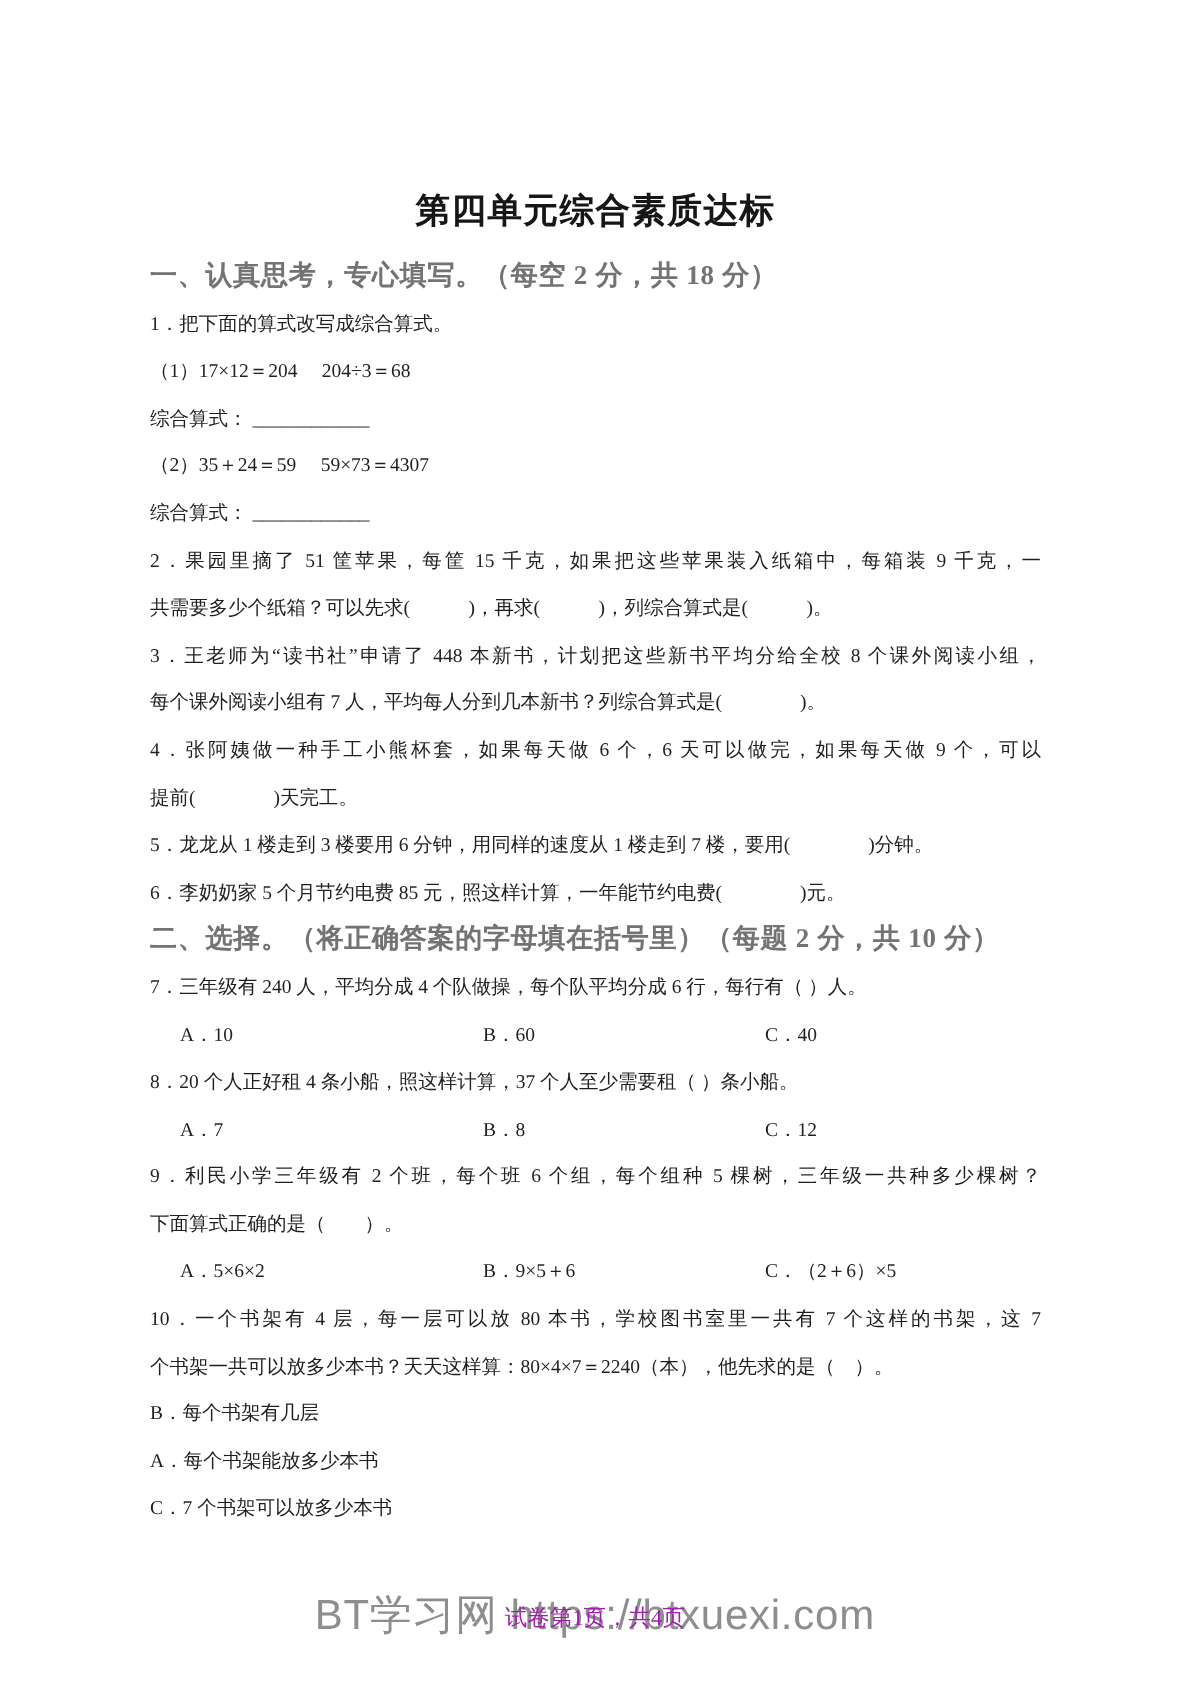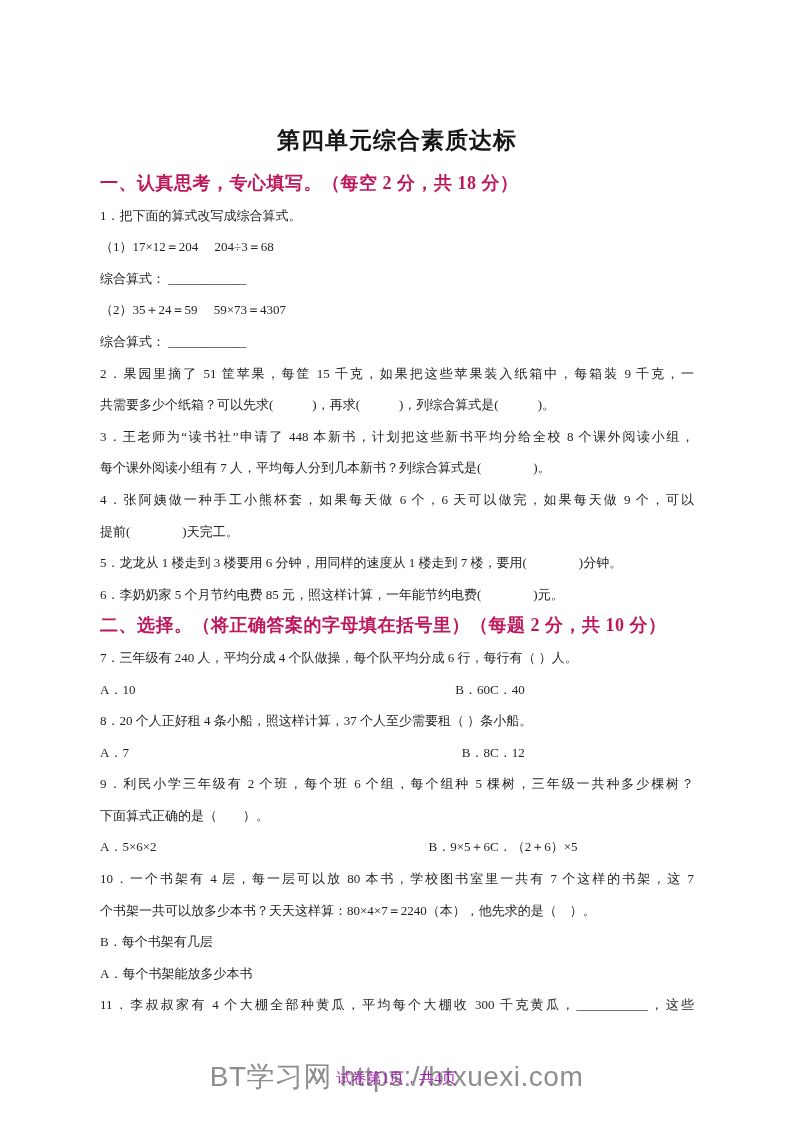--- a/index.html
+++ b/index.html
@@ -29,31 +29,31 @@
   }
   .ln {
     font-size: 13px;
     height: 31.6px;
     line-height: 31.6px;
     white-space: nowrap;
   }
   .ln.h2 {
     font-size: 18px;
     font-weight: bold;
-    color: #be185d;
+    color: #737373;
     letter-spacing: 0.5px;
   }
   .ln.j {
     text-align: justify;
     text-align-last: justify;
     text-justify: inter-character;
   }
-  .options { display: flex; }
+  .options { display: flex; margin-left: 20px; }
   .opt-a { width: 202px; }
-  .opt-b { width: 188px; text-align: right; }
+  .opt-b { width: 188px; }
   .opt-c { flex: 1; }
   .watermark {
     position: absolute;
     left: 0;
     right: 0;
     top: 1058px;
     text-align: center;
     font-family: "Liberation Sans", "DejaVu Sans", sans-serif;
     font-size: 28px;
     color: #8e8e8e;
@@ -109,17 +109,17 @@
       <div class="ln">下面算式正确的是（　　）。</div>
       <div class="ln options">
         <span class="opt-a">A．5×6×2</span>
         <span class="opt-b">B．9×5＋6</span>
         <span class="opt-c">C．（2＋6）×5</span>
       </div>
       <div class="ln j">10．一个书架有 4 层，每一层可以放 80 本书，学校图书室里一共有 7 个这样的书架，这 7</div>
       <div class="ln">个书架一共可以放多少本书？天天这样算：80×4×7＝2240（本），他先求的是（　）。</div>
       <div class="ln">B．每个书架有几层</div>
       <div class="ln">A．每个书架能放多少本书</div>
-      <div class="ln j">11．李叔叔家有 4 个大棚全部种黄瓜，平均每个大棚收 300 千克黄瓜，___________，这些</div>
+      <div class="ln">C．7 个书架可以放多少本书</div>
     </div>
   <div class="watermark">BT学习网 https://btxuexi.com</div>
   <div class="footer">试卷第1页，共4页</div>
 </div>
 
 </body></html>

